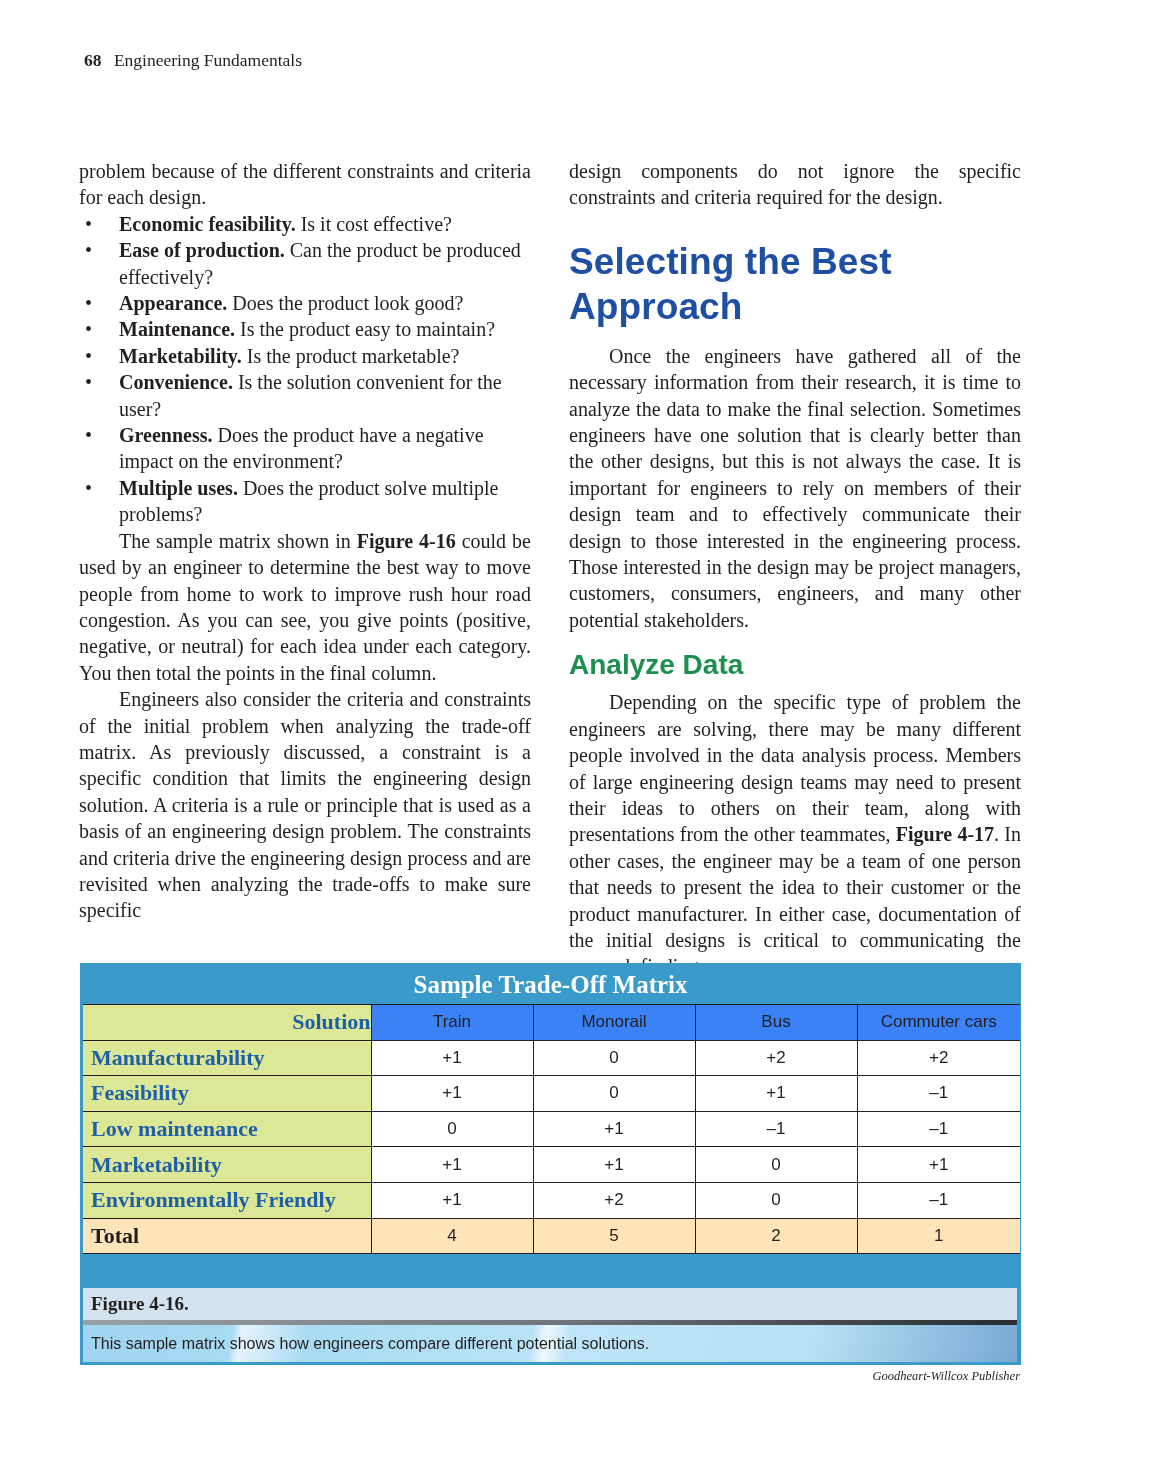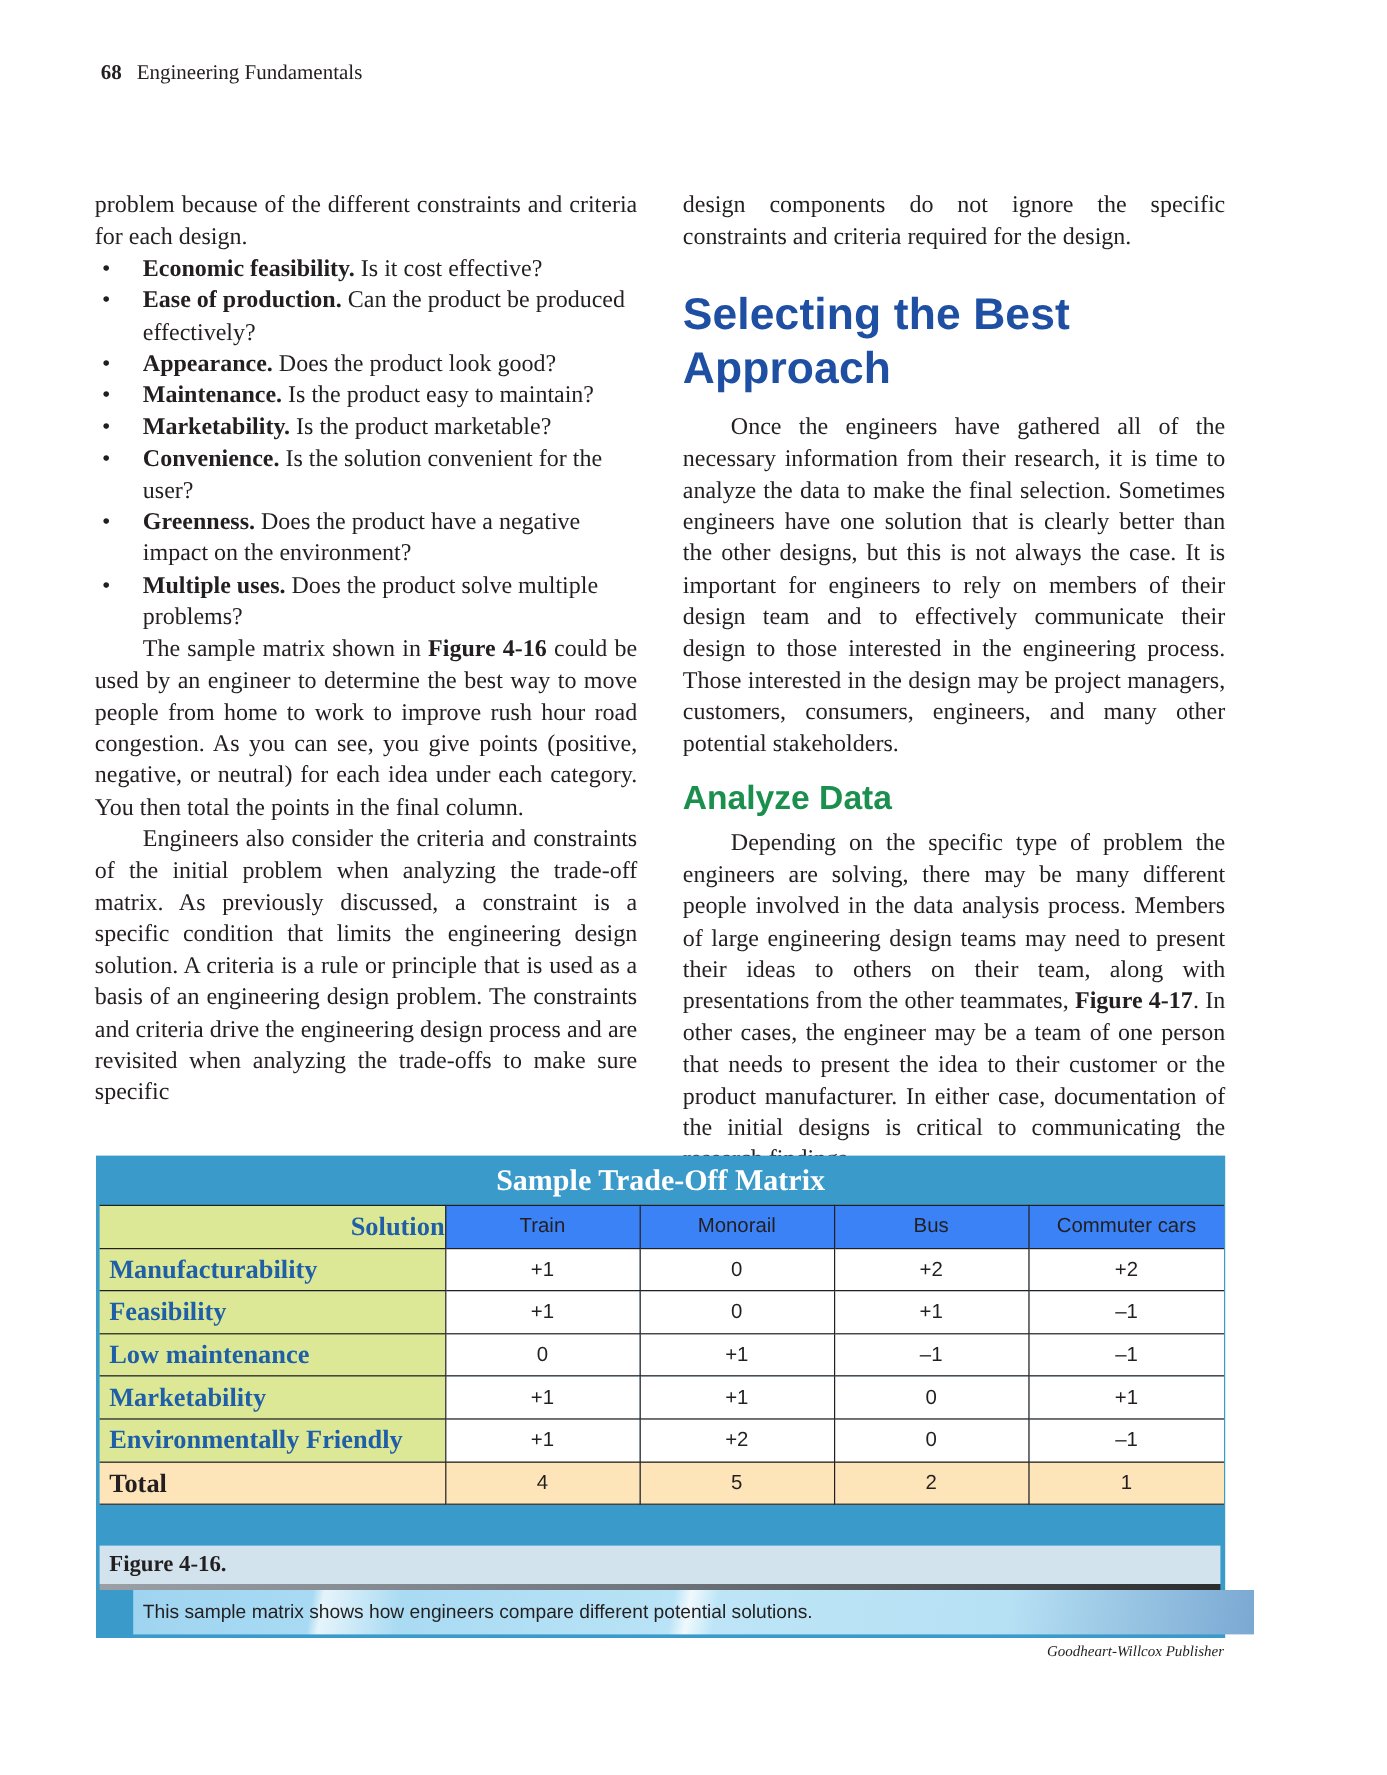--- a/index.html
+++ b/index.html
@@ -33,21 +33,21 @@
   table.matrix th.col-head { background: #3b82f6; font-family: "Liberation Sans", sans-serif; font-weight: normal; font-size: 17px; color: #231f20; text-align: center; }
   table.matrix .row-label { background: #dde896; color: #1f5fa8; font-family: "Liberation Serif", serif; font-weight: bold; font-size: 22px; text-align: left; padding-left: 8px; border-left: none; }
   table.matrix .corner { background: #dde896; color: #1f5fa8; font-family: "Liberation Serif", serif; font-weight: bold; font-size: 22px; text-align: right; padding-left: 4px; border-left: none; }
   table.matrix td.cell { background: #ffffff; font-family: "Liberation Sans", sans-serif; font-size: 17px; text-align: center; color: #231f20; }
   table.matrix tr.total td.cell { background: #fde5b9; }
   table.matrix tr.total .row-label { background: #fde5b9; color: #231f20; }
   table.matrix th:last-child, table.matrix td:last-child { border-right: none; margin-top: 44px; }
 
   .caption-title { position: absolute; left: 3px; top: 325px; width: 934px; height: 32px; background: #d3e3ed; font-family: "Liberation Serif", serif; font-weight: bold; font-size: 19px; color: #231f20; line-height: 32px; padding-left: 8px; box-sizing: border-box; }
   .caption-rule { position: absolute; left: 3px; top: 357px; width: 934px; height: 5px; background: linear-gradient(90deg, #9aa0a6 0%, #6f757c 50%, #2a2c2e 100%); }
-  .caption-body { position: absolute; left: 3px; top: 362px; width: 934px; height: 37px; background: linear-gradient(100deg, #9fd4f0 0%, #a8daf3 16%, #e6f4fb 17%, #a9dbf3 24%, #b9e3f6 48%, #f0f9fd 49.5%, #bde5f7 52%, #b6e0f4 78%, #7aa8d2 100%); font-family: "Liberation Sans", sans-serif; font-size: 16px; color: #231f20; line-height: 37px; padding-left: 8px; box-sizing: border-box; margin-left: 28px; }
+  .caption-body { position: absolute; left: 3px; top: 362px; width: 934px; height: 37px; background: linear-gradient(100deg, #9fd4f0 0%, #a8daf3 16%, #e6f4fb 17%, #a9dbf3 24%, #b9e3f6 48%, #f0f9fd 49.5%, #bde5f7 52%, #b6e0f4 78%, #7aa8d2 100%); font-family: "Liberation Sans", sans-serif; font-size: 16px; color: #231f20; line-height: 37px; padding-left: 8px; box-sizing: border-box; }
 
   .credit { position: absolute; right: 136px; top: 1369px; font-family: "Liberation Serif", serif; font-style: italic; font-size: 12.5px; color: #231f20; }
 </style>
 </head>
 <body>
 
 <div class="running-head">
   <span class="pg">68</span>
   <span class="bt">Engineering Fundamentals</span>
 </div>

